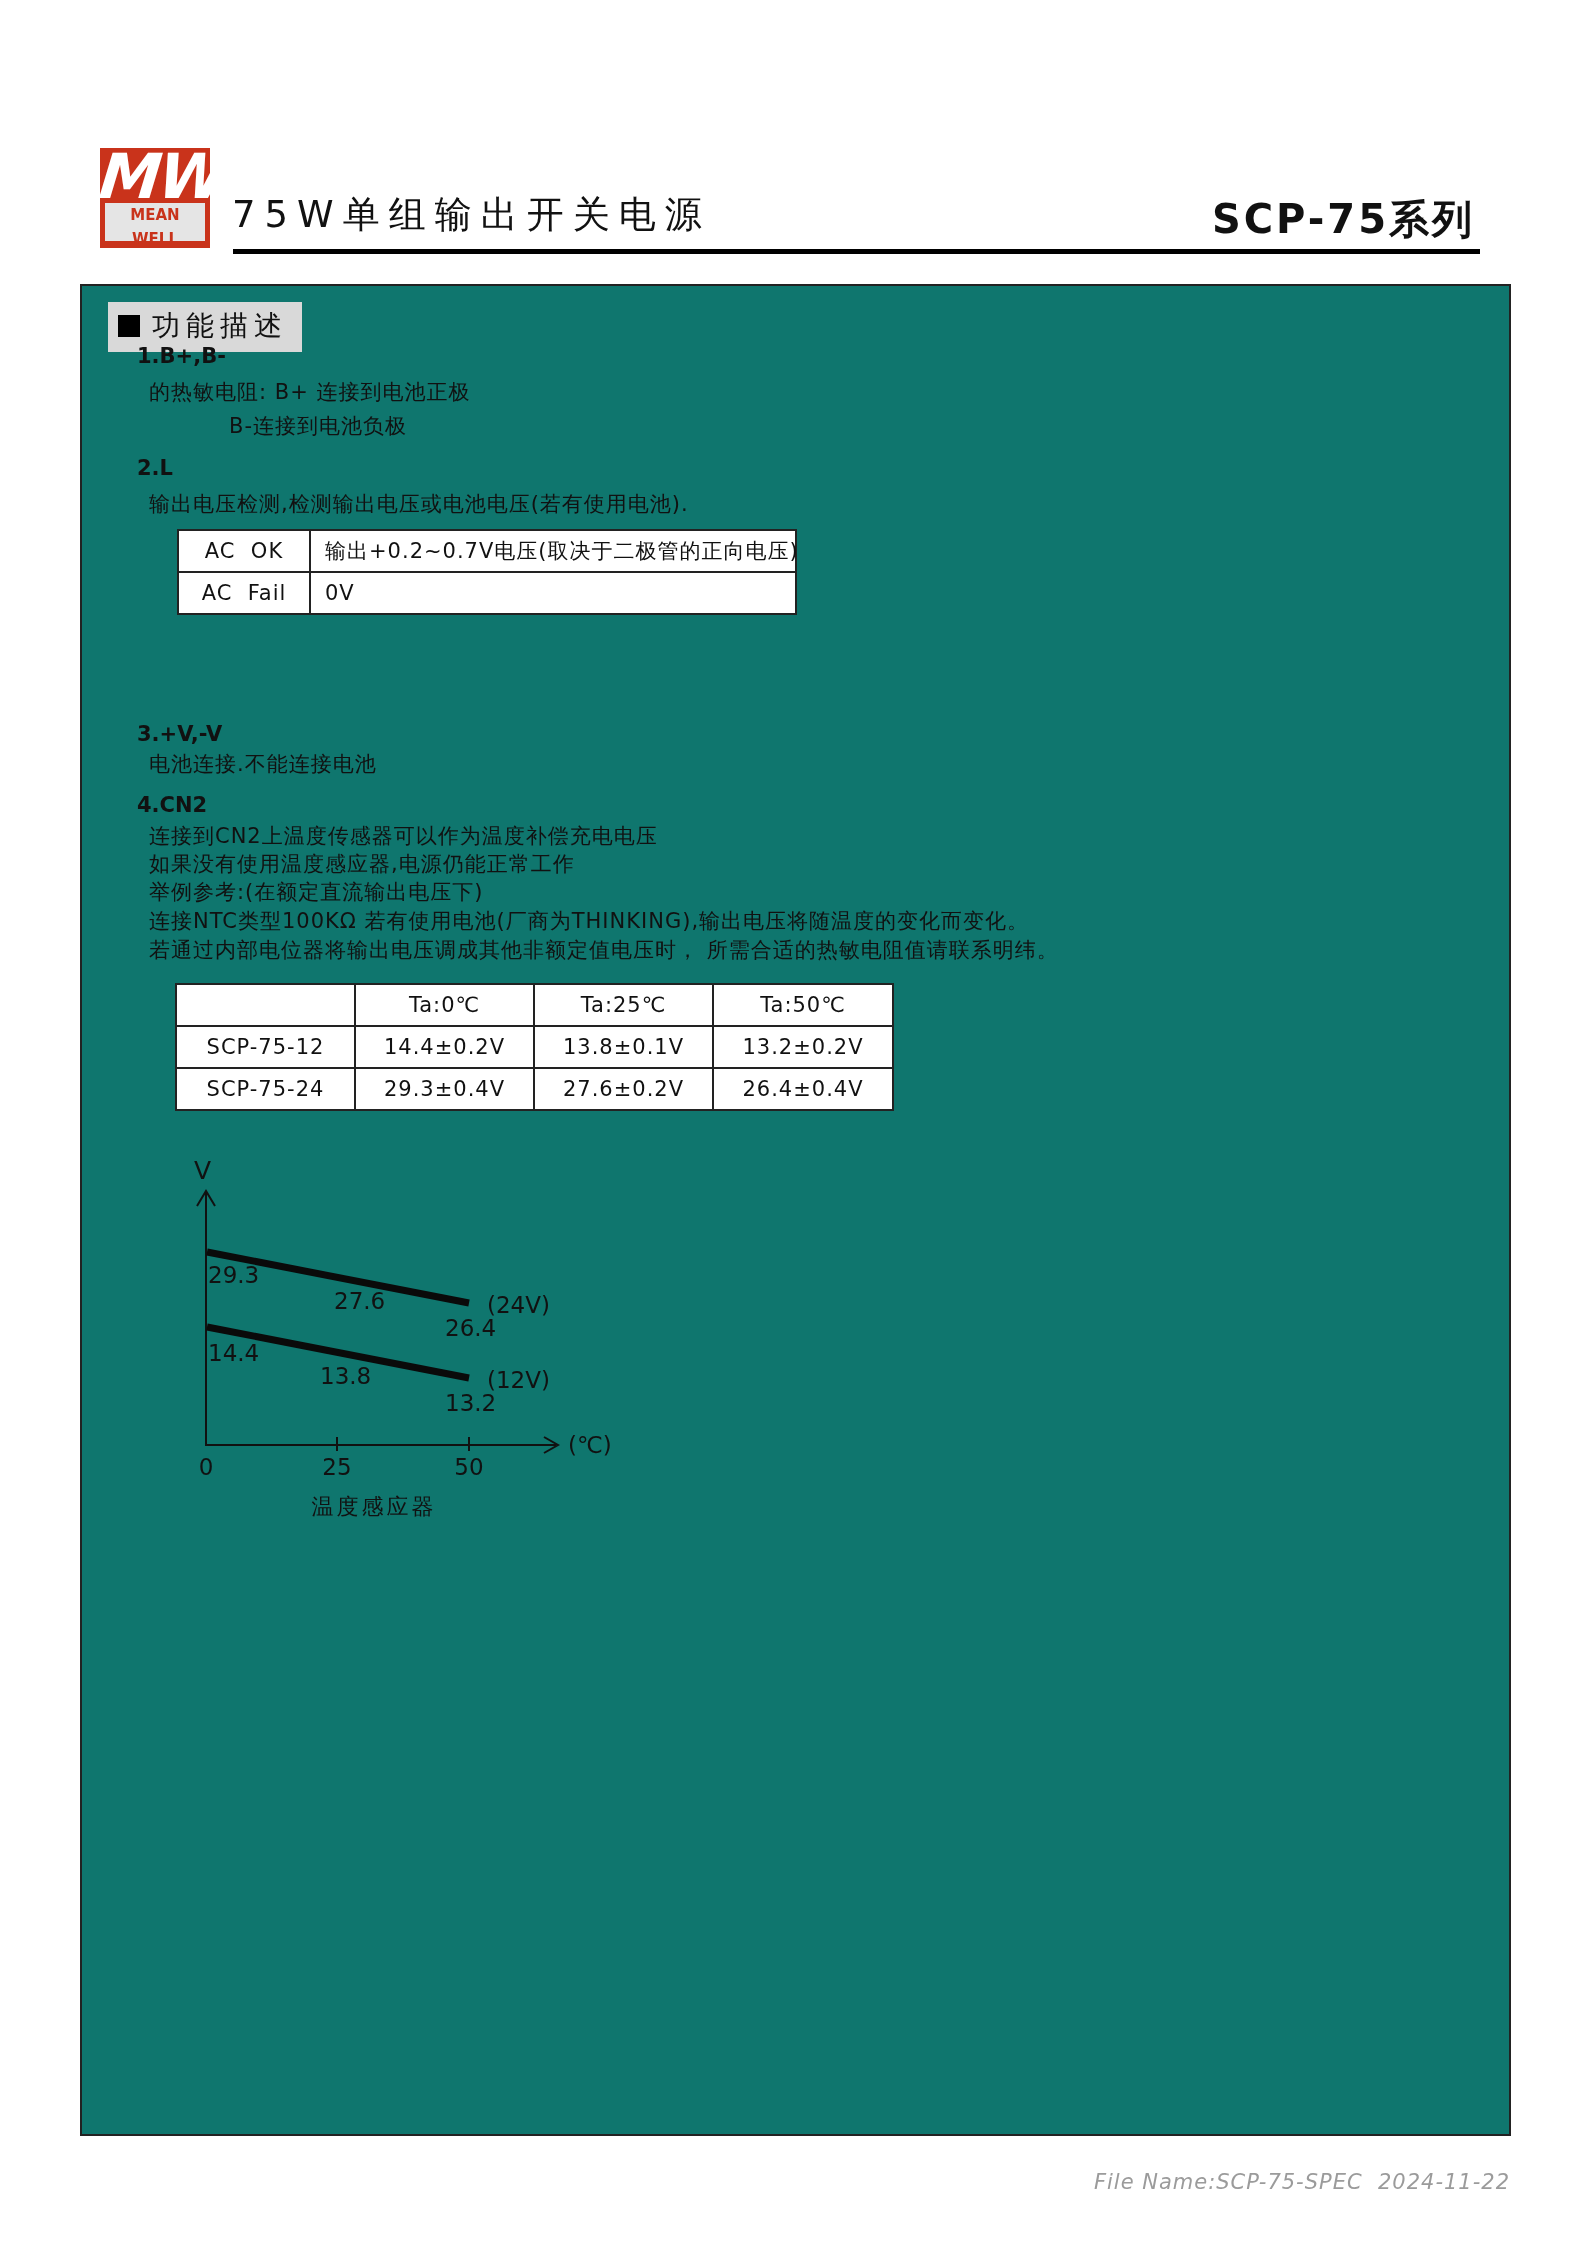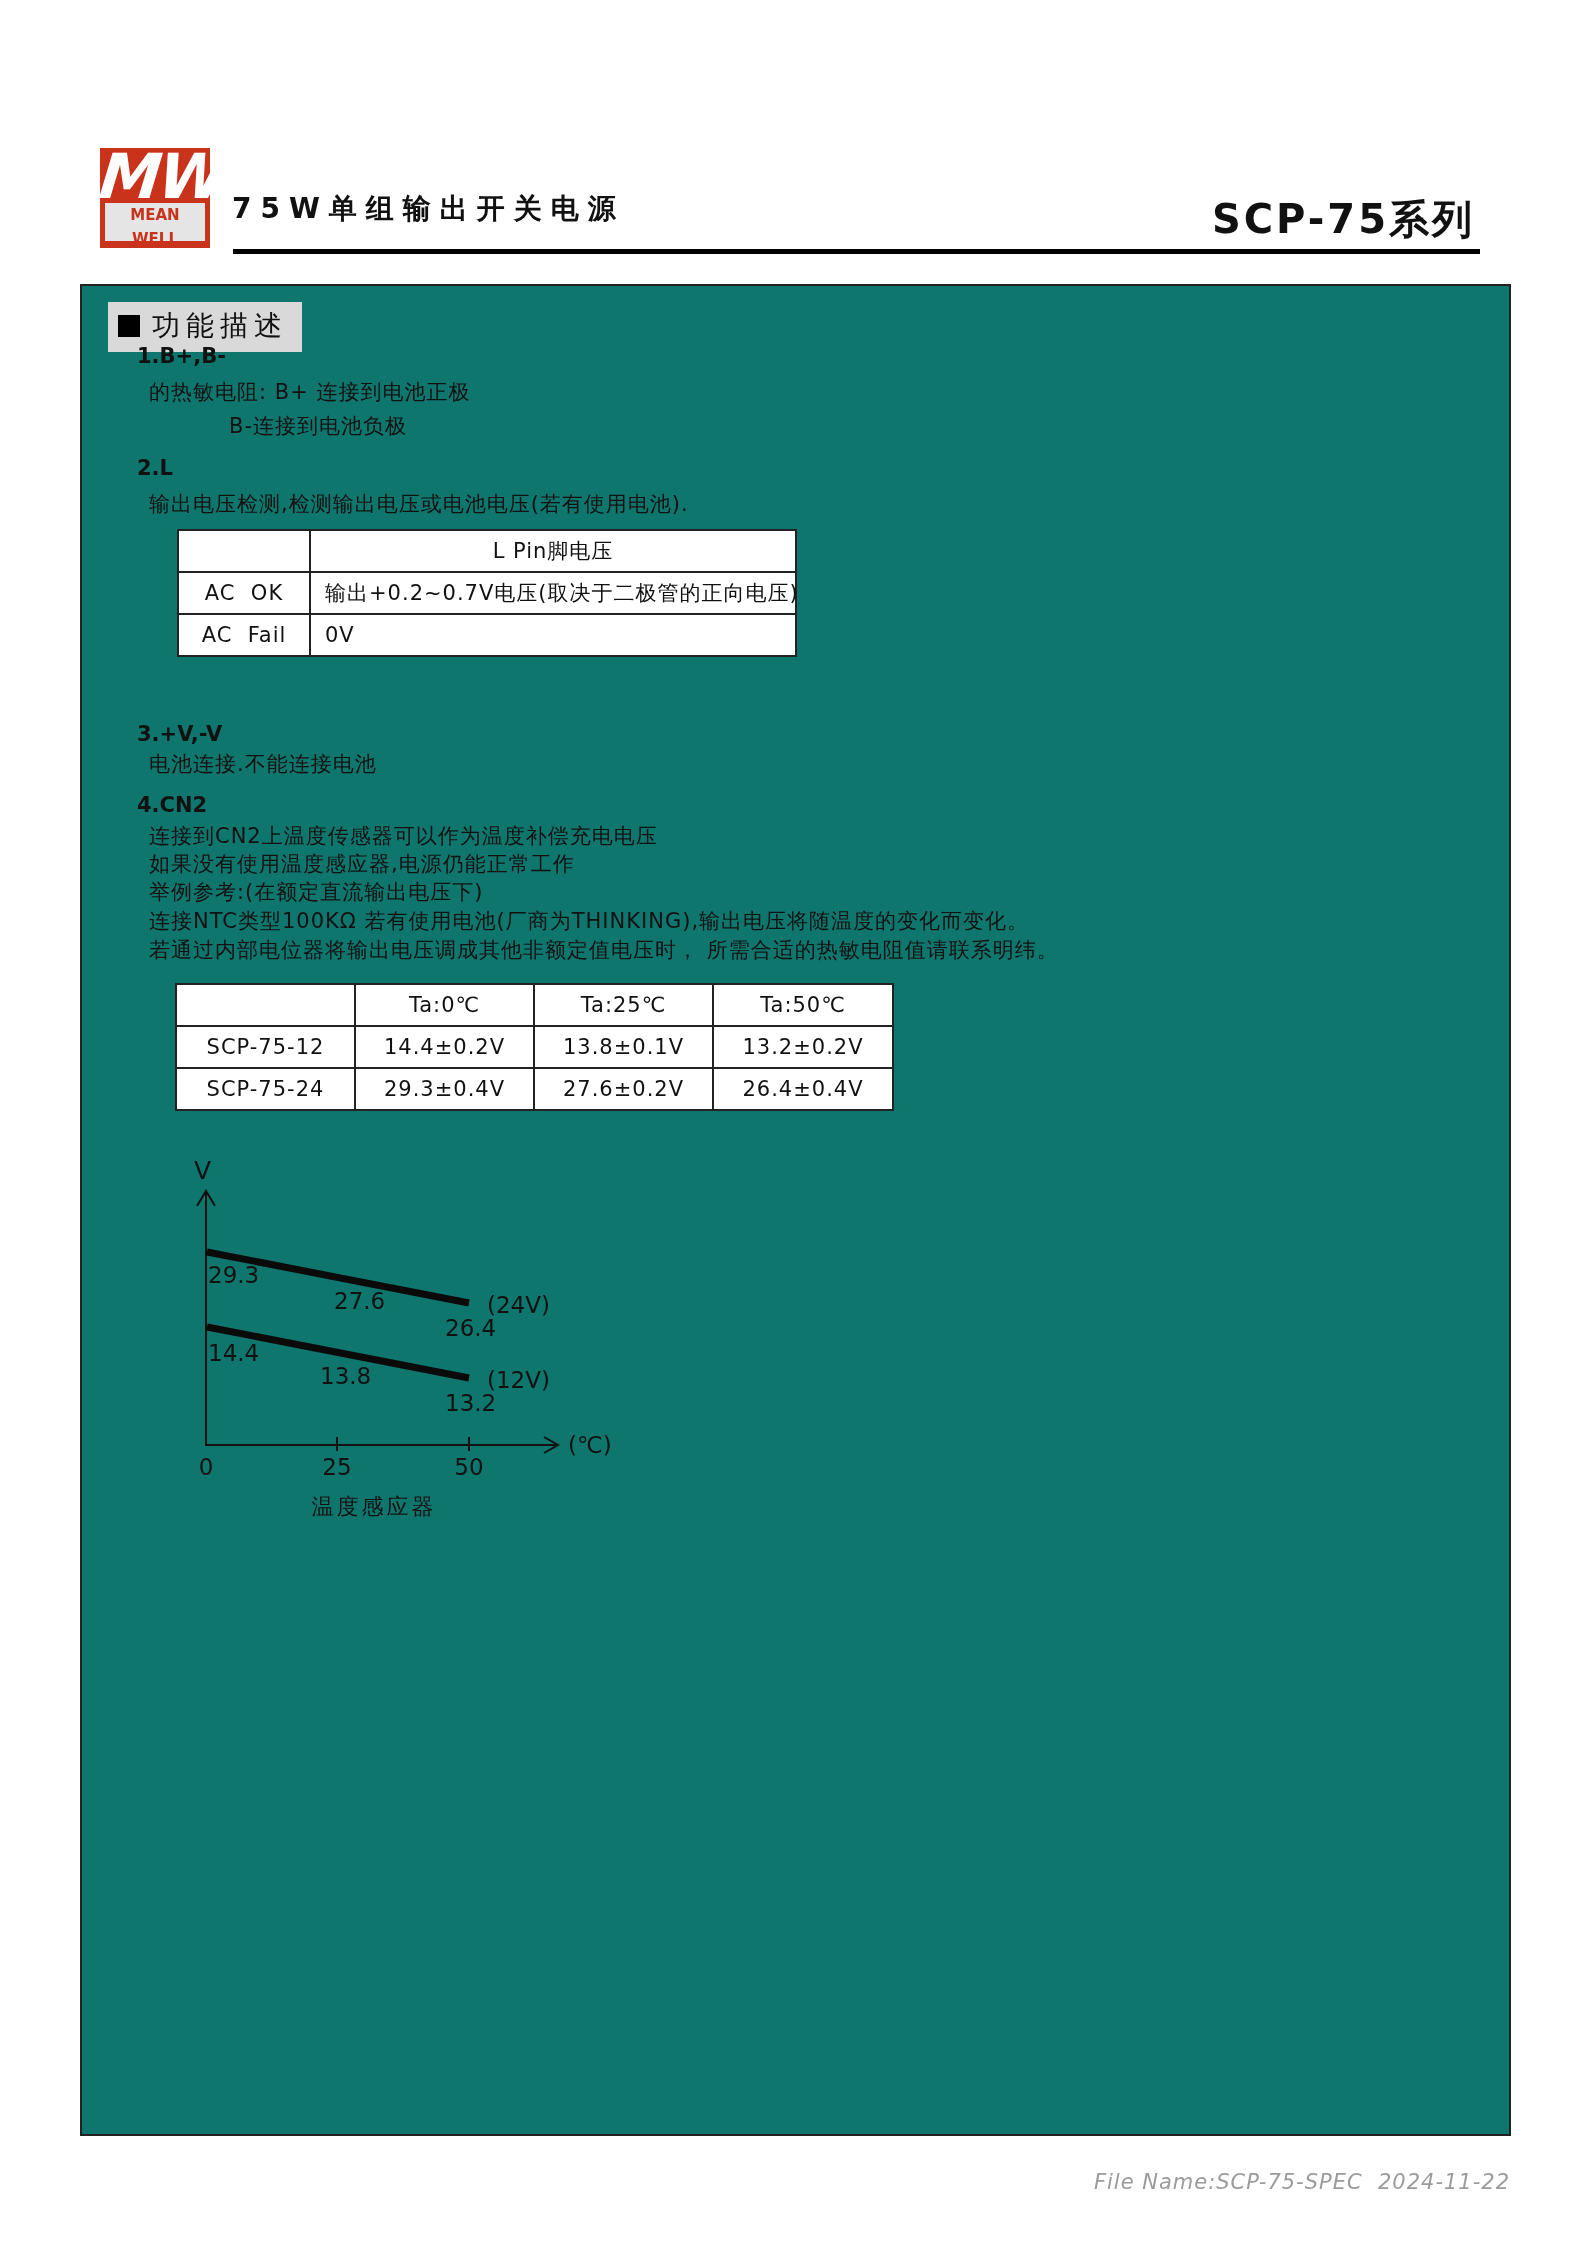--- a/index.html
+++ b/index.html
@@ -14,21 +14,21 @@
   .logo-mw{
     position:absolute;left:0;right:0;top:-6px;text-align:center;color:#fff;
     font-size:62px;line-height:70px;font-weight:bold;font-style:italic;
     transform:skewX(-6deg);letter-spacing:-3px;
   }
   .logo-brand{
     position:absolute;left:5px;right:5px;bottom:7px;height:38px;background:#e5e5e5;
     color:#c9331b;font-weight:bold;font-size:15px;line-height:24px;text-align:center;
   }
   .doc-title{
-    position:absolute;left:232px;top:190px;font-size:28px;font-weight:700;
+    position:absolute;left:232px;top:190px;font-size:37px;font-weight:400;
     letter-spacing:9px;white-space:pre;
   }
   .doc-series{
     position:absolute;right:112px;top:192px;font-size:40px;font-weight:bold;
     letter-spacing:3px;white-space:pre;
   }
   .title-rule{position:absolute;left:233px;top:249px;width:1247px;height:5px;background:#000;}
 
   
   .content-box{
@@ -90,24 +90,20 @@
 
     <div class="sec-title" style="top:170px;">2.L</div>
     <div class="sec-line" style="top:204px;">输出电压检测,检测输出电压或电池电压(若有使用电池).</div>
 
     <table class="tbl" style="left:95px;top:243px;width:618px;">
       <colgroup>
           <col style="width:132px;">
           <col style="width:486px;">
         </colgroup>
       <tbody>
-          <tr>
-        <td></td>
-        <td>L Pin脚电压</td>
-      </tr>
       <tr>
         <td>AC  OK</td>
         <td class="lft">输出+0.2~0.7V电压(取决于二极管的正向电压)</td>
       </tr>
       <tr>
         <td>AC  Fail</td>
         <td class="lft">0V</td>
       </tr>
     </tbody>
       </table>

